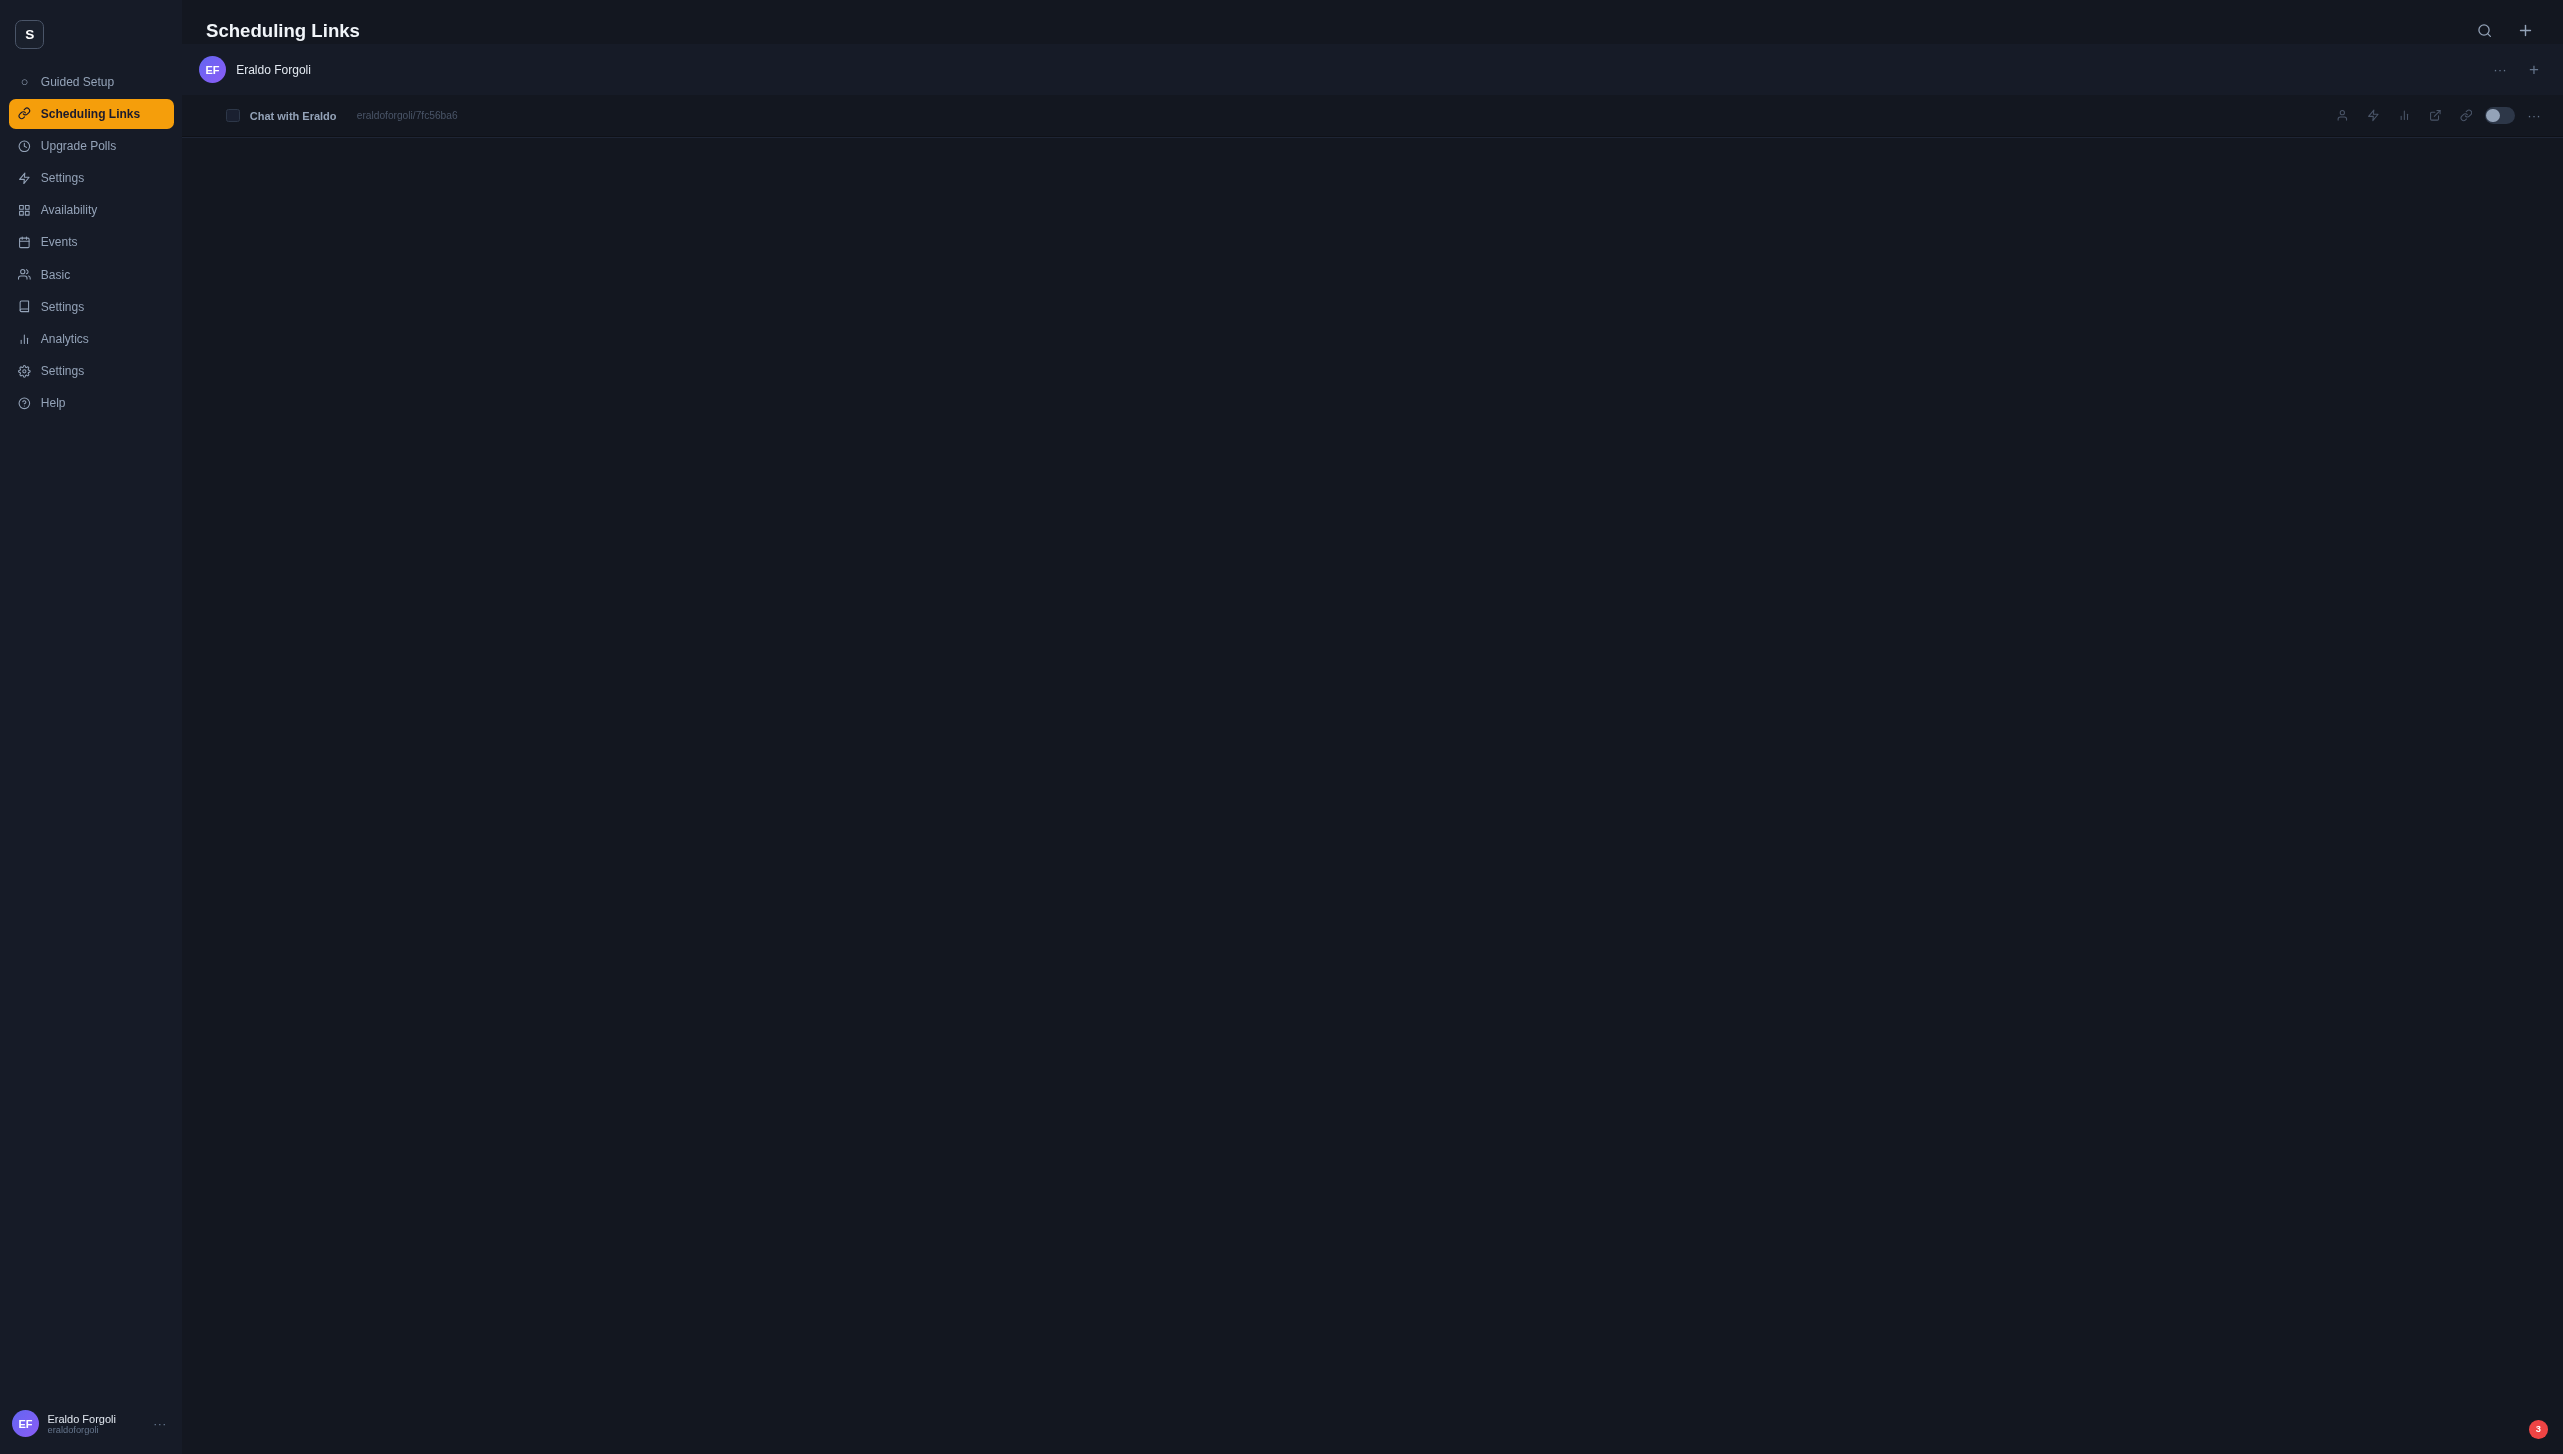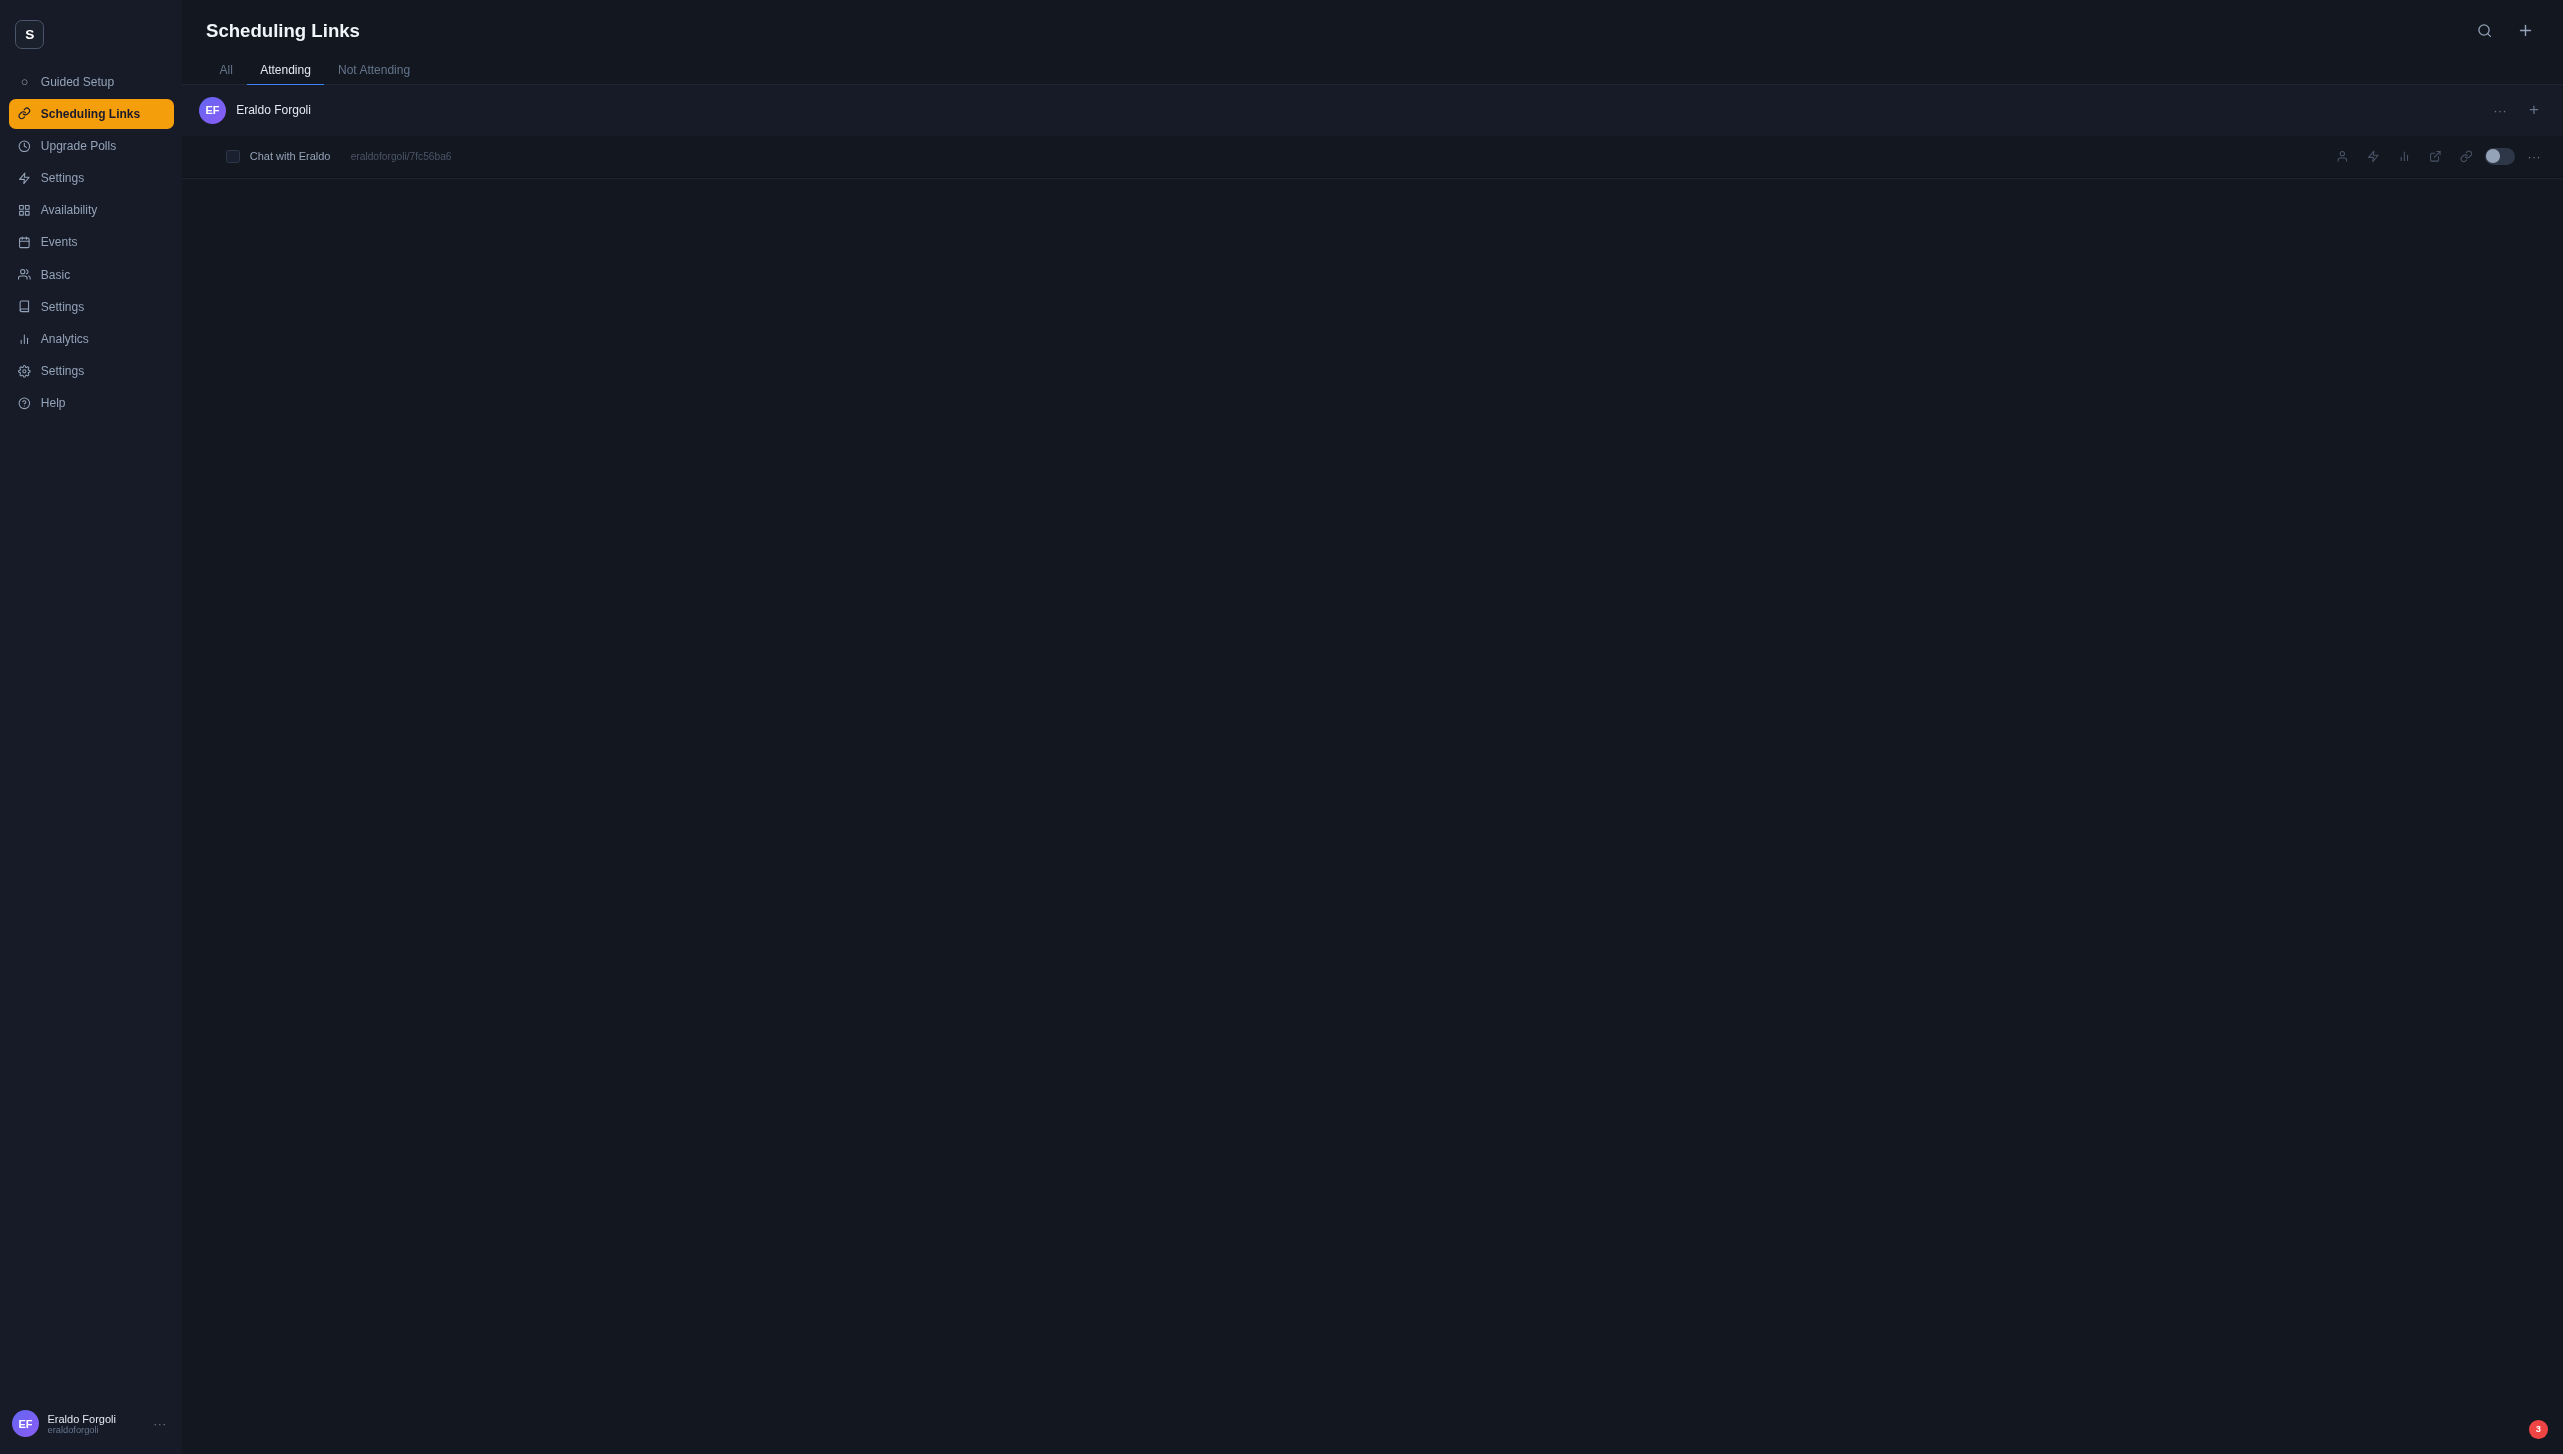--- a/index.html
+++ b/index.html
@@ -267,21 +267,21 @@
       height: 13.6px;
       border: 0.8px solid #2d3748;
       border-radius: 2.5px;
       background: #1a2030;
       flex-shrink: 0;
       cursor: pointer;
     }
     .link-name {
       font-size: 11px;
       color: #94a3b8;
-      font-weight: 400;
+      font-weight: 700;
     }
     .link-slug {
       font-size: 10.2px;
       color: #4a5568;
       margin-left: 10px;
     }
     .link-actions {
       margin-left: auto;
       display: flex;
       align-items: center;
@@ -483,25 +483,20 @@
       </div>
       <div class="icon-btn">
         <svg width="17" height="17" viewBox="0 0 24 24" fill="none" stroke="currentColor" stroke-width="2" stroke-linecap="round" stroke-linejoin="round">
           <line x1="12" y1="5" x2="12" y2="19"></line>
             <line x1="5" y1="12" x2="19" y2="12"></line>
         </svg>
       </div>
     </div>
   </div>
 
-  <div class="tabs">
-    <div class="tab">All</div>
-    <div class="tab active">Attending</div>
-    <div class="tab">Not Attending</div>
-  </div>
 
   <div class="content">
 
     <div class="person-group">
       <div class="person-header">
         <div class="person-avatar">EF</div>
         <span class="person-name">Eraldo Forgoli</span>
         <span class="person-more">···</span>
         <div class="person-add">+</div>
       </div>

